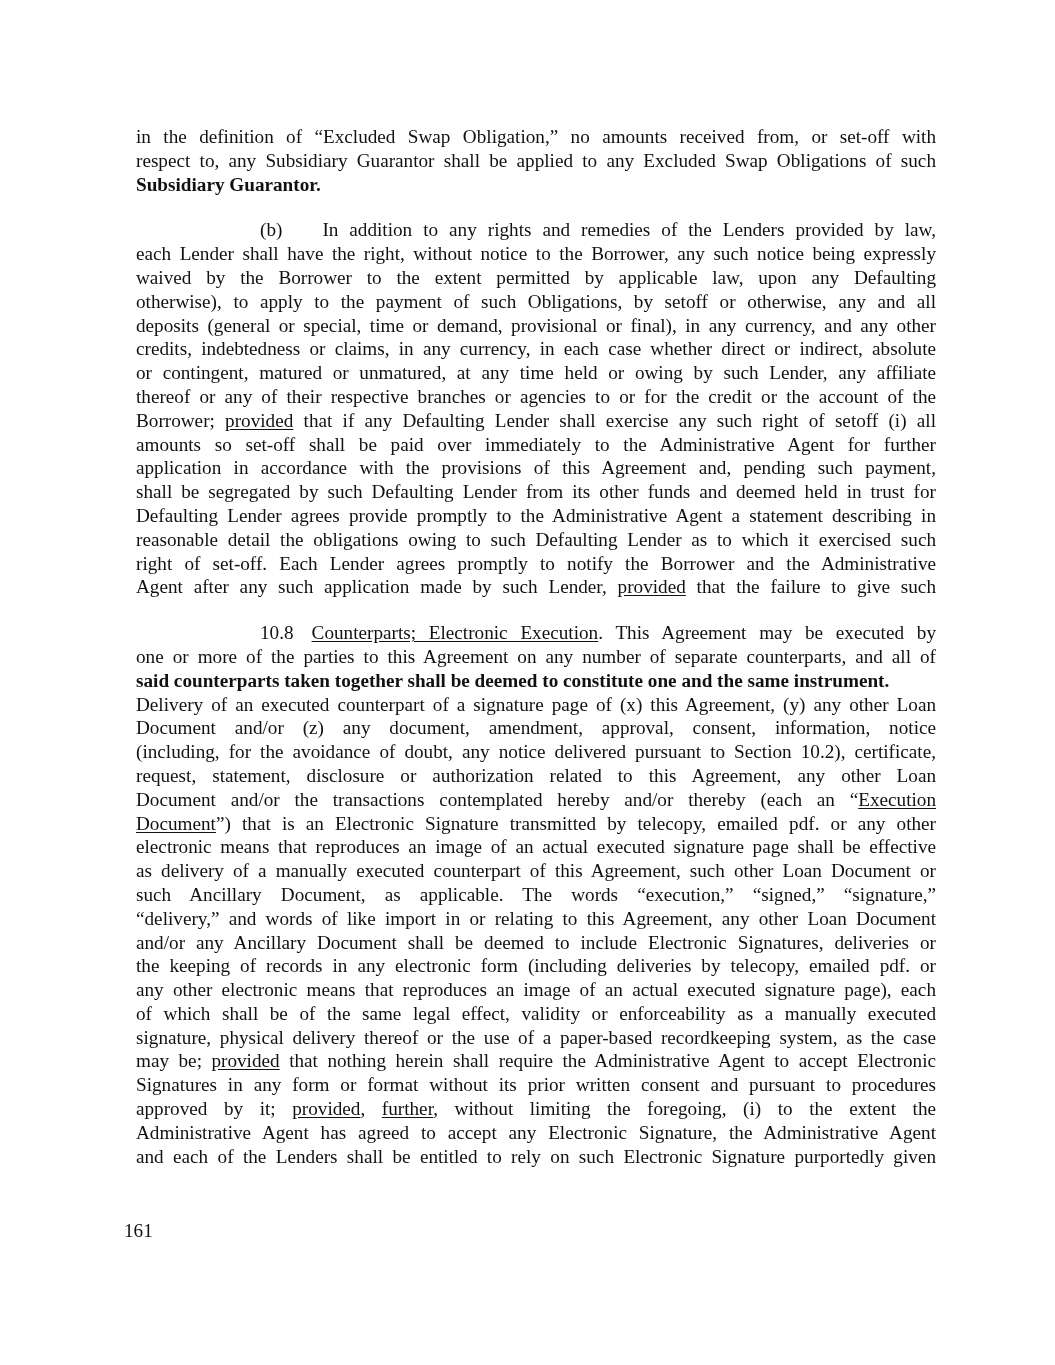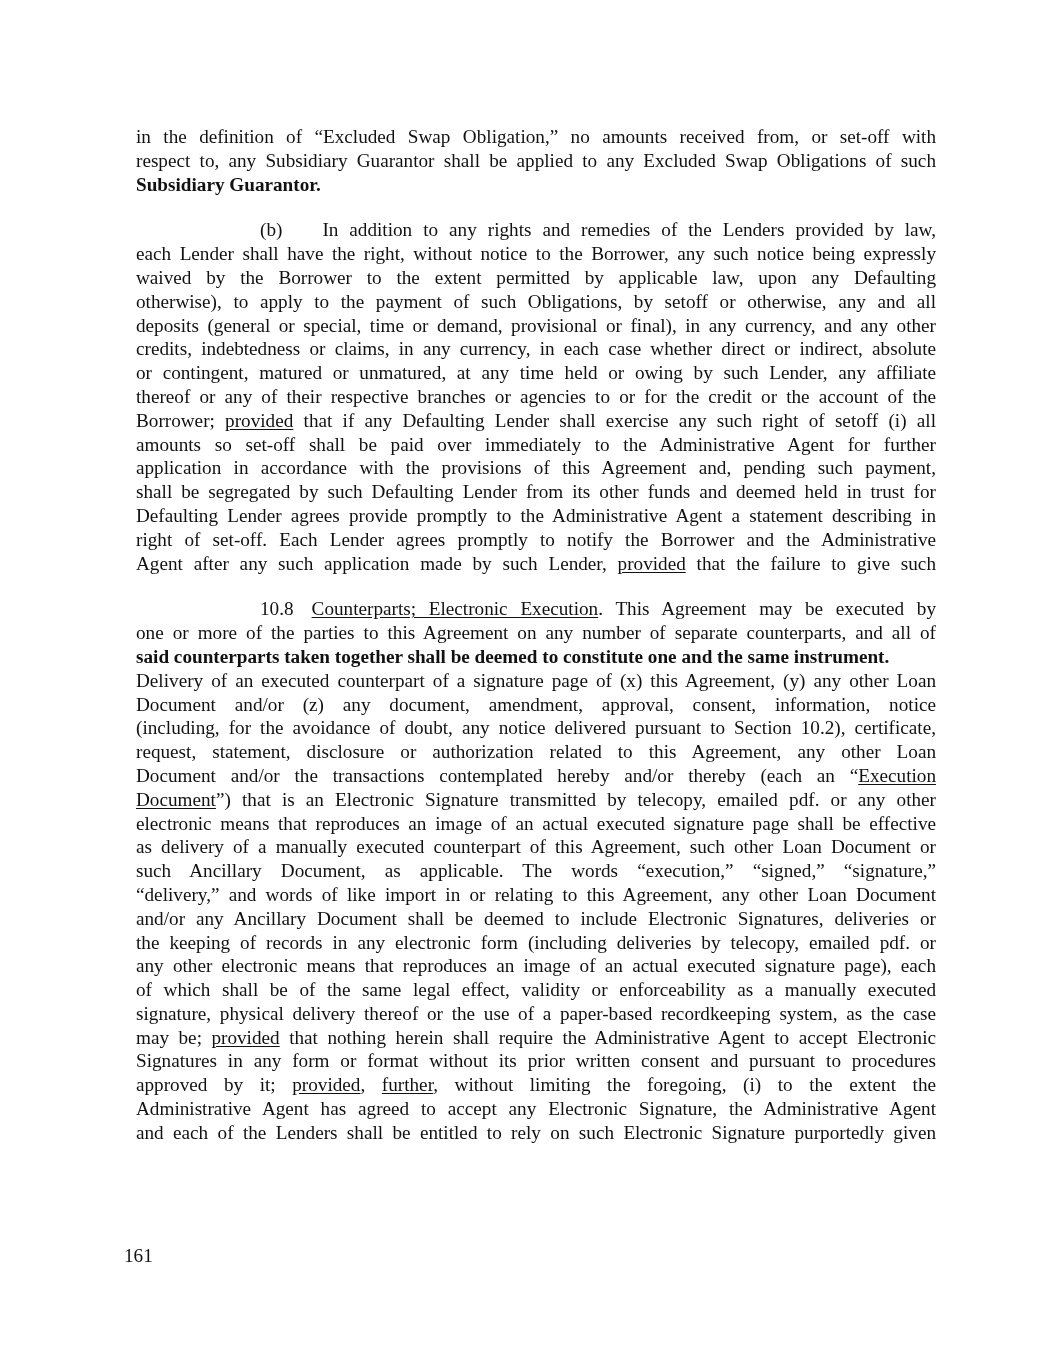--- a/index.html
+++ b/index.html
@@ -8,21 +8,21 @@
       position: absolute; left: 124px; top: 125px; width: 800px;
       font-family: "Liberation Serif", serif; font-size: 19.2px; line-height: 23.8px; color: #111; margin-left: 12px;
     }
     .para { margin: 0 0 22px 0; }
     .line { display: block; text-align: justify; text-align-last: justify; white-space: nowrap; height: 23.8px; }
     .line.last { text-align-last: left; font-weight: bold; }
     .ind { padding-left: 124px; }
     .u { text-decoration: underline; text-underline-offset: 2px; }
     .gap { display: inline-block; }
     .pagenum {
-      position: absolute; left: 124px; top: 1245px;
+      position: absolute; left: 124px; top: 1220px;
       font-family: "Liberation Serif", serif; font-size: 19.2px; color: #111;
     }
   </style>
 </head>
 <body>
 
 <div class="page">
 
   <div class="para">
     <span class="line">in the definition of “Excluded Swap Obligation,” no amounts received from, or set-off with</span>
@@ -37,20 +37,21 @@
     <span class="line">otherwise), to apply to the payment of such Obligations, by setoff or otherwise, any and all</span>
     <span class="line">deposits (general or special, time or demand, provisional or final), in any currency, and any other</span>
     <span class="line">credits, indebtedness or claims, in any currency, in each case whether direct or indirect, absolute</span>
     <span class="line">or contingent, matured or unmatured, at any time held or owing by such Lender, any affiliate</span>
     <span class="line">thereof or any of their respective branches or agencies to or for the credit or the account of the</span>
     <span class="line"><span>Borrower; </span><span class="u">provided</span><span> that if any Defaulting Lender shall exercise any such right of setoff (i) all</span></span>
     <span class="line">amounts so set-off shall be paid over immediately to the Administrative Agent for further</span>
     <span class="line">application in accordance with the provisions of this Agreement and, pending such payment,</span>
     <span class="line">shall be segregated by such Defaulting Lender from its other funds and deemed held in trust for</span>
     <span class="line">Defaulting Lender agrees provide promptly to the Administrative Agent a statement describing in</span>
+    <span class="line">reasonable detail the obligations owing to such Defaulting Lender as to which it exercised such</span>
     <span class="line">right of set-off.  Each Lender agrees promptly to notify the Borrower and the Administrative</span>
     <span class="line"><span>Agent after any such application made by such Lender, </span><span class="u">provided</span><span> that the failure to give such</span></span>
   </div>
 
   <div class="para">
     <span class="line ind"><span>10.8</span><span class="u"><span class="gap" style="width:18px"></span><span>Counterparts; Electronic Execution</span></span><span>.  This Agreement may be executed by</span></span>
     <span class="line">one or more of the parties to this Agreement on any number of separate counterparts, and all of</span>
     <span class="line last">said counterparts taken together shall be deemed to constitute one and the same instrument.</span>
     <span class="line">Delivery of an executed counterpart of a signature page of (x) this Agreement, (y) any other Loan</span>
     <span class="line">Document and/or (z) any document, amendment, approval, consent, information, notice</span>

